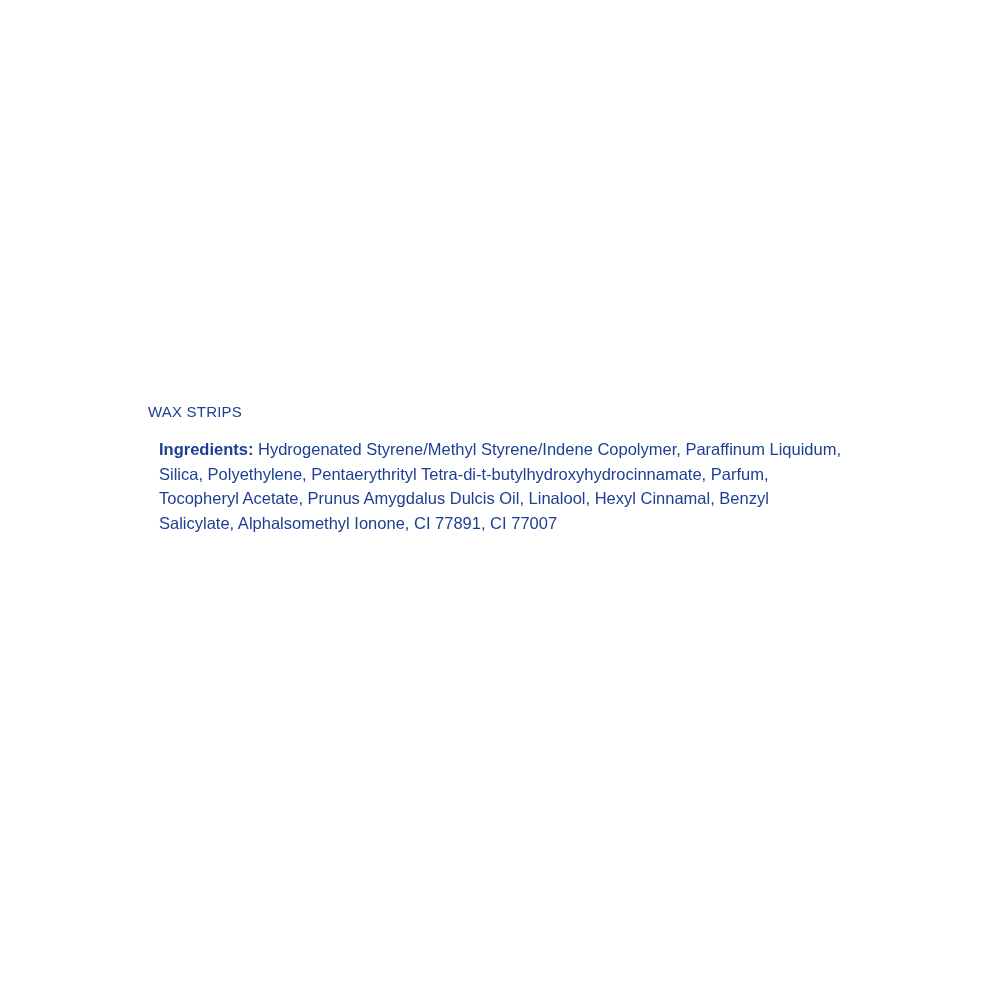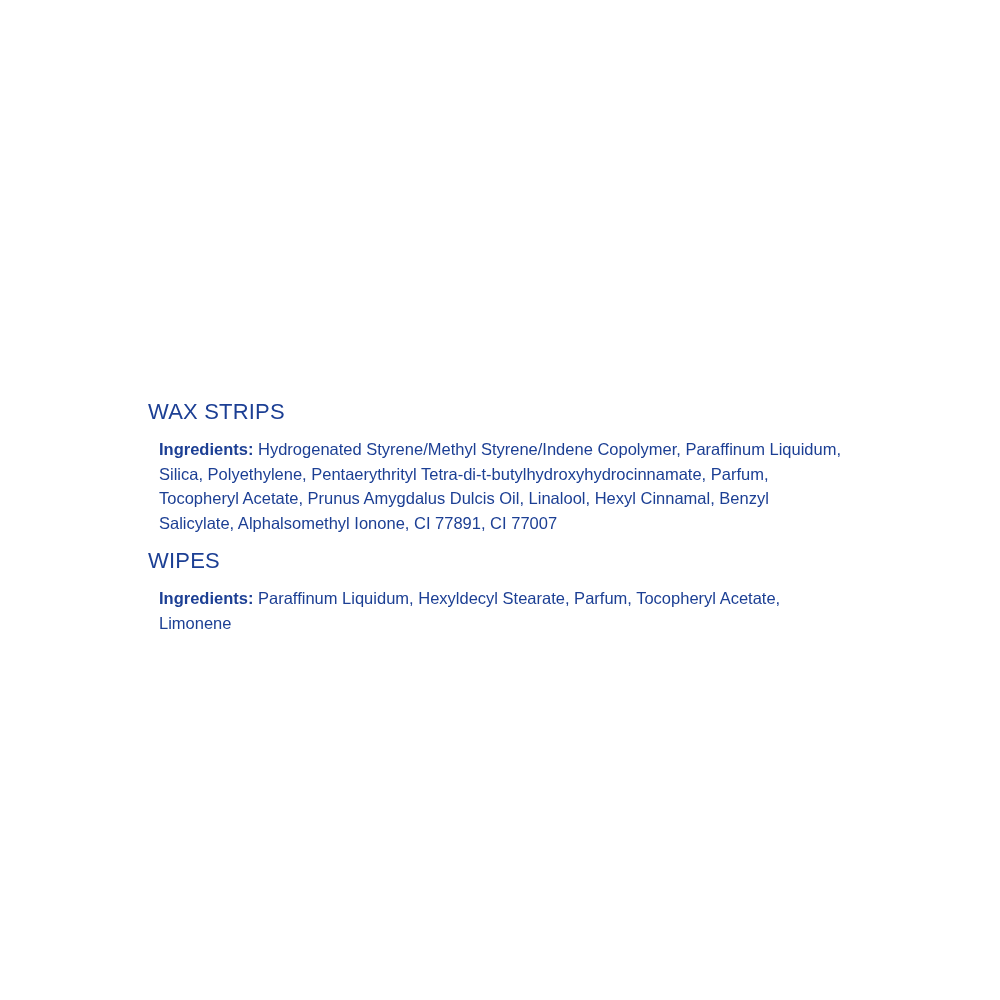--- a/index.html
+++ b/index.html
@@ -21,21 +21,21 @@
     overflow: hidden;
   }
   .label-block {
     position: absolute;
     left: 148px;
     top: 400px;
     width: 706px;
     color: #1c3f94;
   }
   .section-heading {
-    font-size: 22px;
+    font-size: 15px;
     line-height: 24px;
     letter-spacing: 0.2px;
     color: #1c3f94;
     font-weight: 400;
     white-space: nowrap;
   }
   .ingredients-para {
     font-size: 16.5px;
     line-height: 24.5px;
     color: #1c3f94;
@@ -61,21 +61,16 @@
   <div class="label-block">
 
     <div class="section">
       <div class="section-heading">WAX STRIPS</div>
       <div class="spacer-small"></div>
       <p class="ingredients-para"><span class="ingredients-label">Ingredients:</span><span class="ingredients-text"> Hydrogenated Styrene/Methyl Styrene/Indene Copolymer, Paraffinum Liquidum, Silica, Polyethylene, Pentaerythrityl Tetra-di-t-butylhydroxyhydrocinnamate, Parfum, Tocopheryl Acetate, Prunus Amygdalus Dulcis Oil, Linalool, Hexyl Cinnamal, Benzyl Salicylate, Alphalsomethyl Ionone, CI 77891, CI 77007</span></p>
     </div>
 
     <div class="block-gap"></div>
 
-    <div class="section">
-      <div class="section-heading">WIPES</div>
-      <div class="spacer-small"></div>
-      <p class="ingredients-para"><span class="ingredients-label">Ingredients:</span><span class="ingredients-text"> Paraffinum Liquidum, Hexyldecyl Stearate, Parfum, Tocopheryl Acetate, Limonene</span></p>
-    </div>
 
   </div>
 
 </div>
 
 </body></html>

